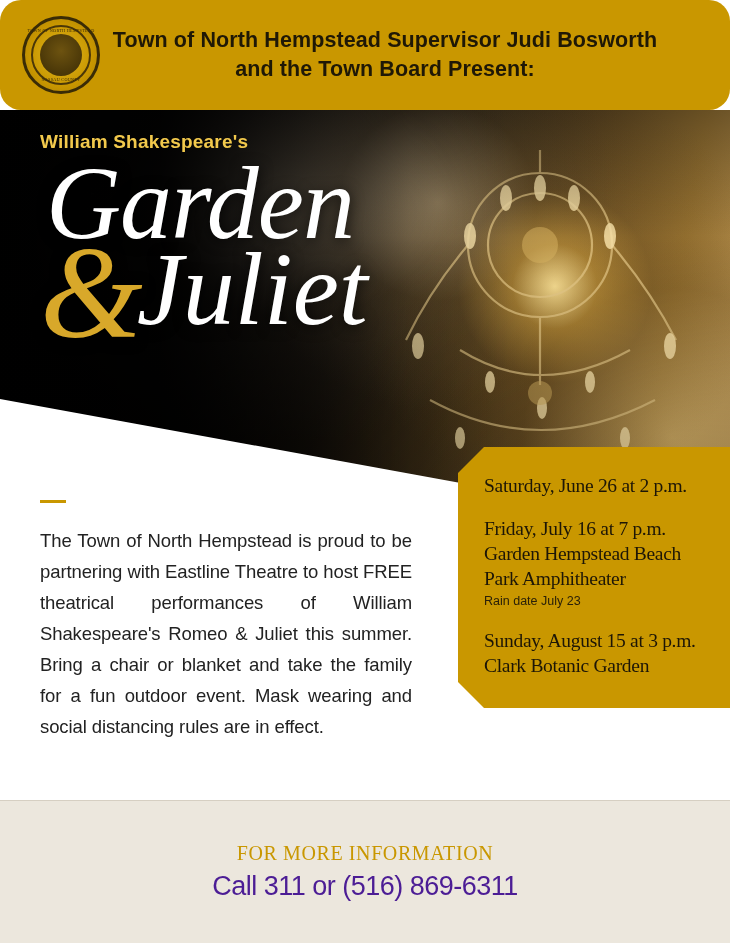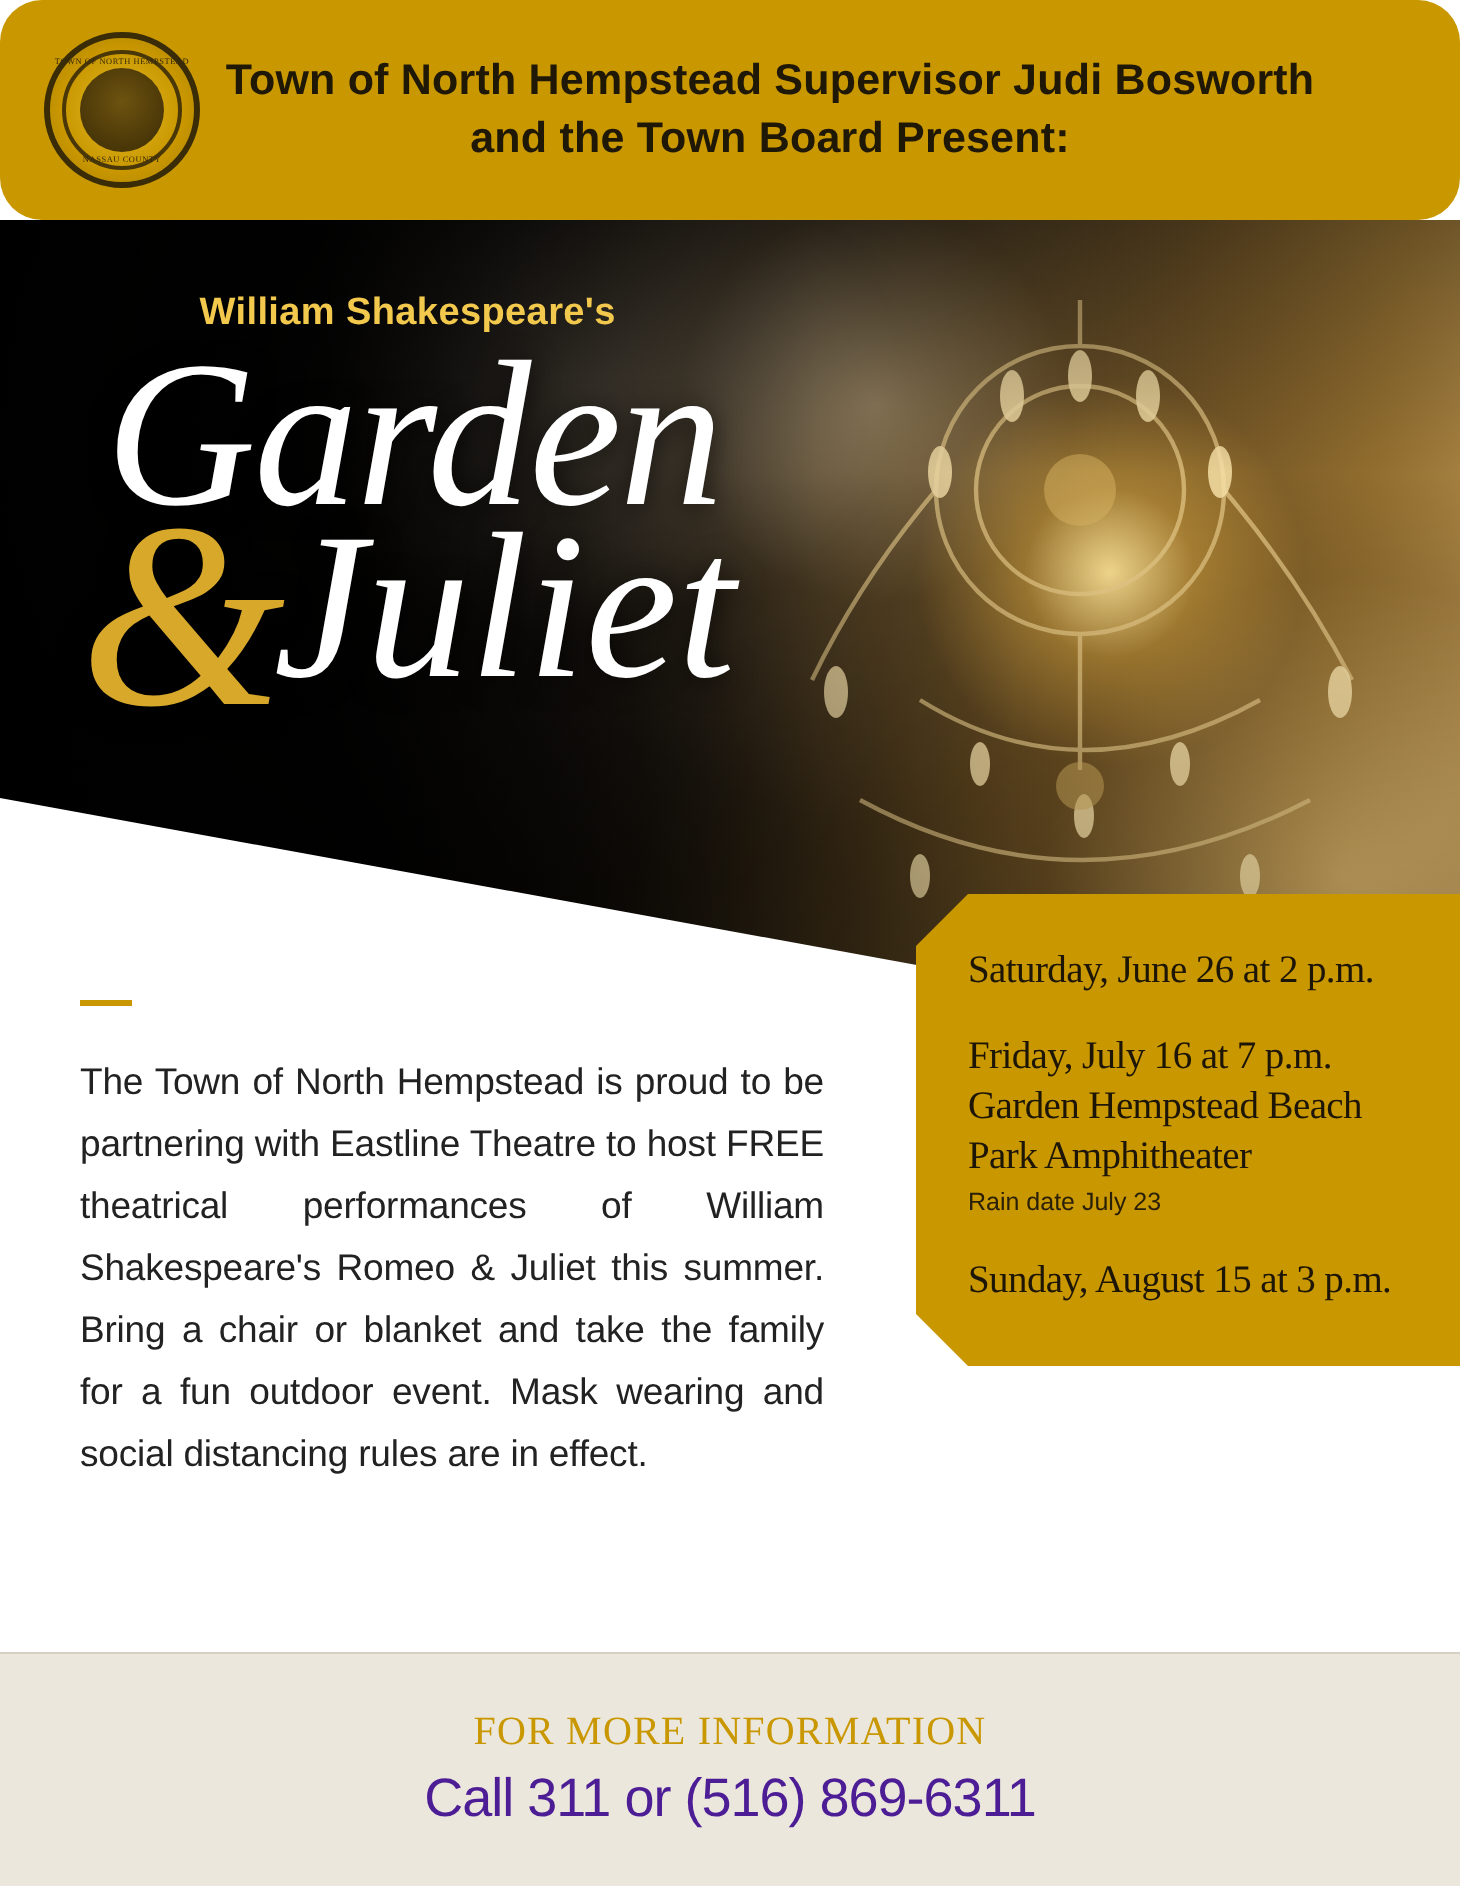--- a/index.html
+++ b/index.html
@@ -135,23 +135,22 @@
     width: 730px;
     height: 190px;
     background: #ffffff;
     clip-path: polygon(0 30%, 100% 100%, 0 100%);
     z-index: 3;
   }
 
   .hero-title-block {
     position: absolute;
     left: 40px;
-    top: 36px;
+    top: 21px;
     z-index: 4;
-    text-align: center;
   }
   .byline {
     font-size: 19px;
     font-weight: bold;
     color: #f2c94c;
     letter-spacing: 0.2px;
     margin-bottom: 2px;
   }
   .title-romeo {
     font-family: "Liberation Serif", serif;
@@ -244,21 +243,21 @@
     line-height: 18px;
     margin-top: 1px;
   }
 
   
   .footer {
     position: absolute;
     left: 0;
     bottom: 0;
     width: 730px;
-    height: 117px;
+    height: 143px;
     background: #ece7dd;
     z-index: 8;
     display: flex;
     flex-direction: column;
     align-items: center;
     justify-content: center;
   }
   .footer-top-rule {
     position: absolute;
     top: 0; left: 0;
@@ -352,20 +351,21 @@
     <div class="sched-item">
       <div class="sched-date">Saturday, June 26 at 2 p.m.</div>
     </div>
     <div class="sched-item">
       <div class="sched-date">Friday, July 16 at 7 p.m.</div>
       <div class="sched-venue">Garden Hempstead Beach Park Amphitheater</div>
       <div class="sched-rain">Rain date July 23</div>
     </div>
     <div class="sched-item">
       <div class="sched-date">Sunday, August 15 at 3 p.m.</div>
+      <div class="sched-venue">Clark Botanic Garden</div>
     </div>
   </div>
 
   <div class="footer">
     <div class="footer-top-rule"></div>
     <div class="footer-more">FOR MORE INFORMATION</div>
     <div class="footer-call">Call 311 or (516) 869-6311</div>
   </div>
 
 </div>

